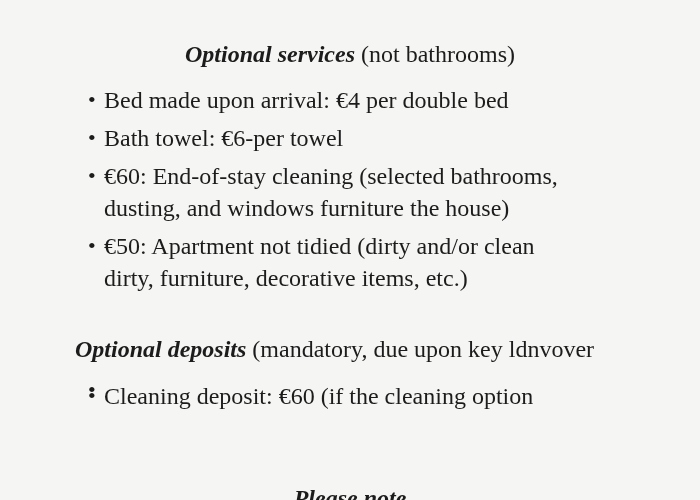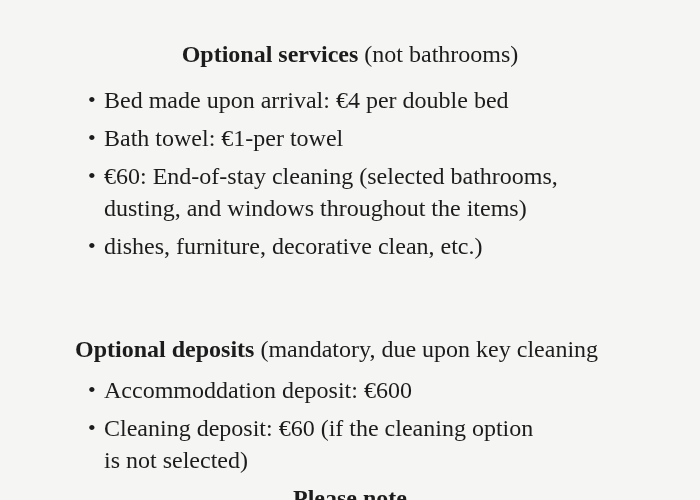--- a/index.html
+++ b/index.html
@@ -9,21 +9,21 @@
     overflow: hidden;
     position: relative;
     background: #f5f5f3;
     color: #1c1c1c;
     font-family: "Liberation Serif", serif;
     font-size: 24px;
     line-height: 32px;
   }
   .abs { position: absolute; }
   .centered { left: 0; right: 0; text-align: center; }
-  .bold { font-weight: bold; }
+  .bold { font-weight: bold; font-style: italic; }
 
   .doc-heading { top: 38px; }
   .list { left: 88px; }
   .list-1 { top: 84px; }
   .list-2 { top: 374px; }
   .list-item { margin-bottom: 6px; }
   .item-line { position: relative; padding-left: 16px; }
   .bullet {
     position: absolute;
     left: 0;
@@ -47,57 +47,54 @@
 <div class="abs list list-1">
   <div class="list-item">
     <div class="item-line">
       <span class="bullet">•</span>
       <span>Bed made upon arrival: €4 per double bed</span>
     </div>
   </div>
   <div class="list-item">
     <div class="item-line">
       <span class="bullet">•</span>
-      <span>Bath towel: €1-per towel</span>
+      <span>Bath towel: €6-per towel</span>
     </div>
   </div>
   <div class="list-item">
     <div class="item-line">
       <span class="bullet">•</span>
       <span>€60: End-of-stay cleaning (selected bathrooms,</span>
     </div>
     <div class="item-line">
-      <span>dusting, and windows throughout the items)</span>
+      <span>dusting, and windows furniture the house)</span>
     </div>
   </div>
   <div class="list-item">
     <div class="item-line">
       <span class="bullet">•</span>
+      <span>€50: Apartment not tidied (dirty and/or clean</span>
     </div>
     <div class="item-line">
-      <span>dishes, furniture, decorative clean, etc.)</span>
+      <span>dirty, furniture, decorative items, etc.)</span>
     </div>
   </div>
 </div>
 
 <div class="abs section-heading">
-  <span class="bold">Optional deposits</span><span> (mandatory, due upon key cleaning</span>
+  <span class="bold">Optional deposits</span><span> (mandatory, due upon key ldnvover</span>
 </div>
 
 <div class="abs list list-2">
   <div class="list-item">
     <div class="item-line">
       <span class="bullet">•</span>
-      <span>Accommoddation deposit: €600</span>
     </div>
   </div>
   <div class="list-item">
     <div class="item-line">
       <span class="bullet">•</span>
       <span>Cleaning deposit: €60 (if the cleaning option</span>
     </div>
-    <div class="item-line">
-      <span>is not selected)</span>
-    </div>
   </div>
 </div>
 
 <div class="abs centered footer-note bold">Please note</div>
 
 </body></html>

